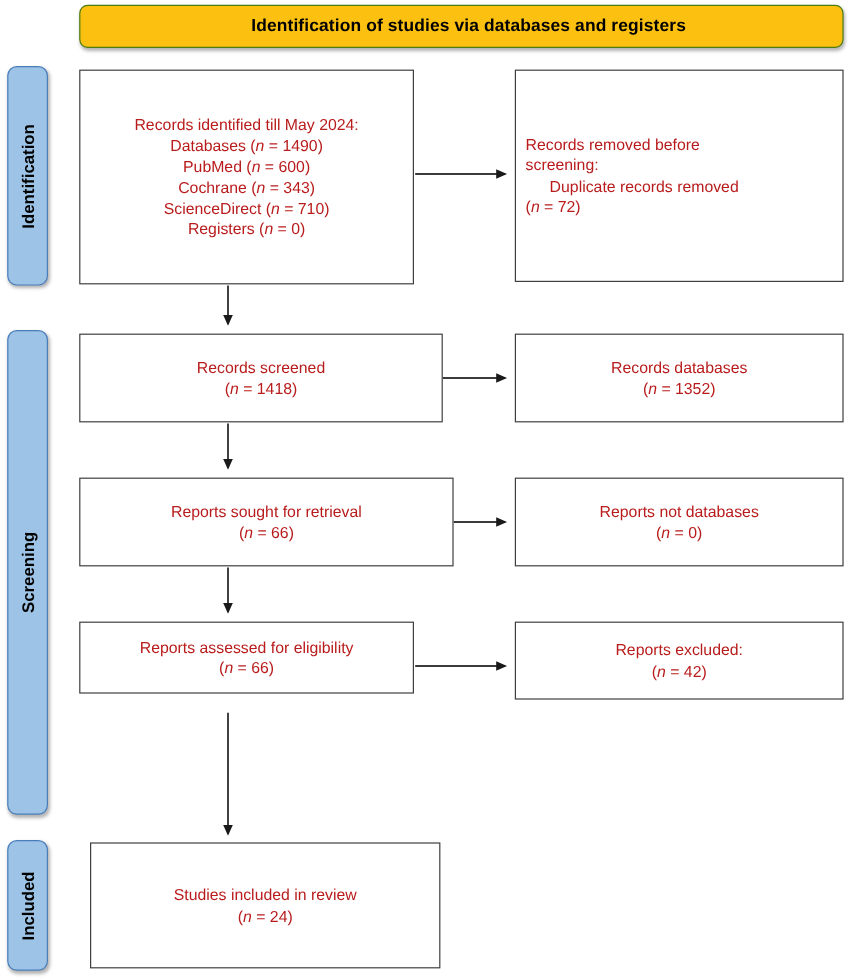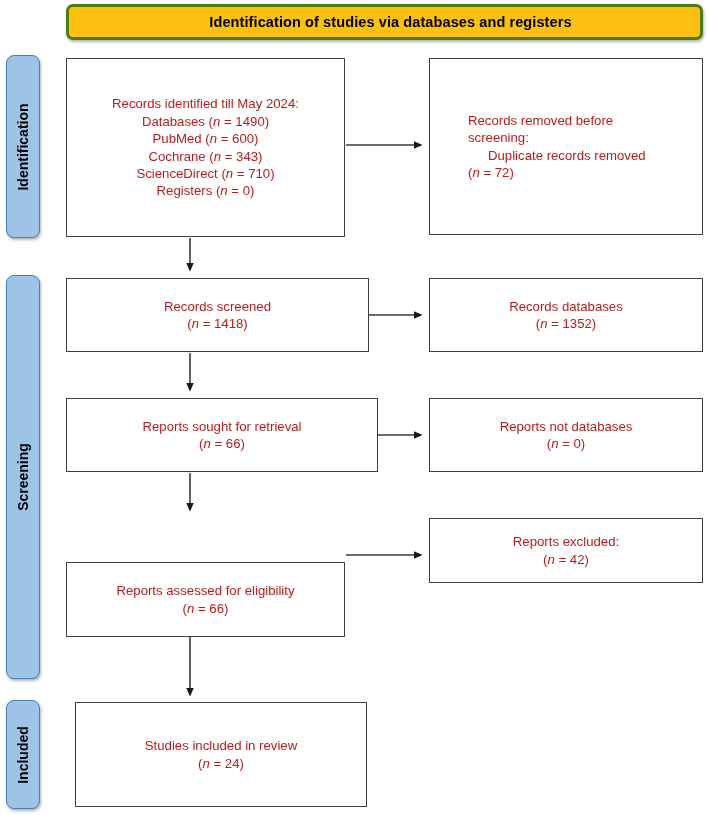--- a/index.html
+++ b/index.html
@@ -17,21 +17,21 @@
   }
 
   
   .banner {
     position: absolute;
     left: 66px;
     top: 4px;
     width: 637px;
     height: 36px;
     background: #fcc011;
-    border: 3px solid #4d7c0f;
+    border: 1px solid #4d7c0f;
     border-radius: 7px;
     box-shadow: 1px 2px 3px rgba(0,0,0,0.30);
     display: flex;
     align-items: center;
     justify-content: center;
     box-sizing: border-box;
     padding-left: 12px;
   }
   .banner-label {
     font-size: 14.5px;
@@ -79,30 +79,29 @@
   }
   .fbox .txt {
     font-size: 13.2px;
     line-height: 1.32;
     color: #b91c1c;
     text-align: center;
     width: 100%;
   }
   .fbox .txt.left {
     text-align: left;
-    margin-left: 30px;
   }
   .fbox .txt .ital { font-style: italic; }
   .fbox .txt .indent { padding-left: 20px; display: inline-block; }
 
   
   #box-identified  { left: 66px;  top: 58px;  width: 279px; height: 179px; }
   #box-screened    { left: 66px;  top: 278px; width: 303px; height: 74px; }
   #box-sought      { left: 66px;  top: 398px; width: 312px; height: 74px; }
-  #box-assessed    { left: 66px;  top: 518px; width: 279px; height: 75px; margin-top: 44px; }
+  #box-assessed    { left: 66px;  top: 518px; width: 279px; height: 60px; }
   #box-included    { left: 75px;  top: 702px; width: 292px; height: 105px; }
 
   
   #box-removed     { left: 429px; top: 58px;  width: 274px; height: 177px; }
   #box-excluded1   { left: 429px; top: 278px; width: 274px; height: 74px; }
   #box-notretr     { left: 429px; top: 398px; width: 274px; height: 74px; }
   #box-excluded2   { left: 429px; top: 518px; width: 274px; height: 65px; }
 
   
   #arrows {

